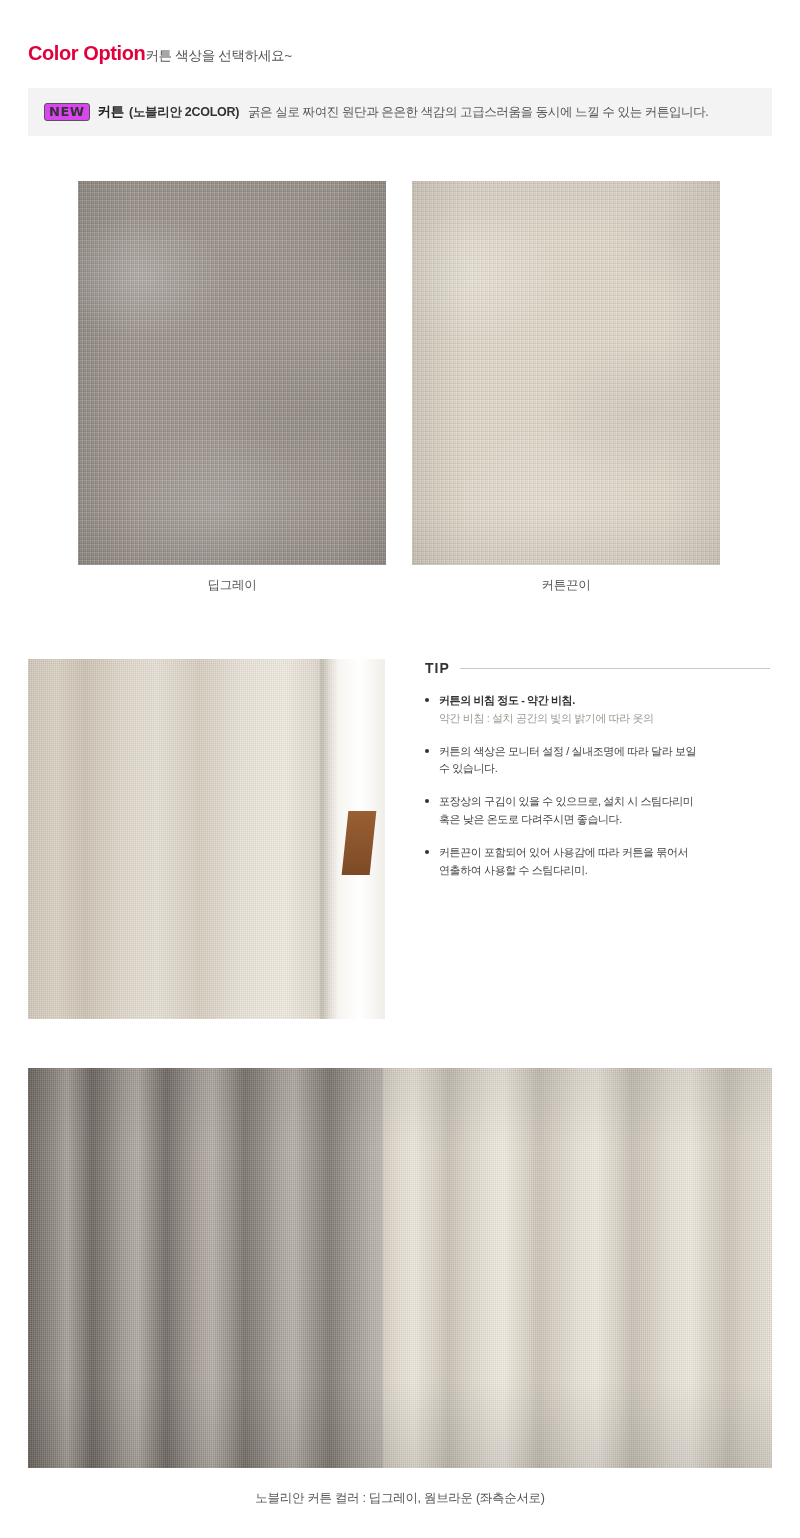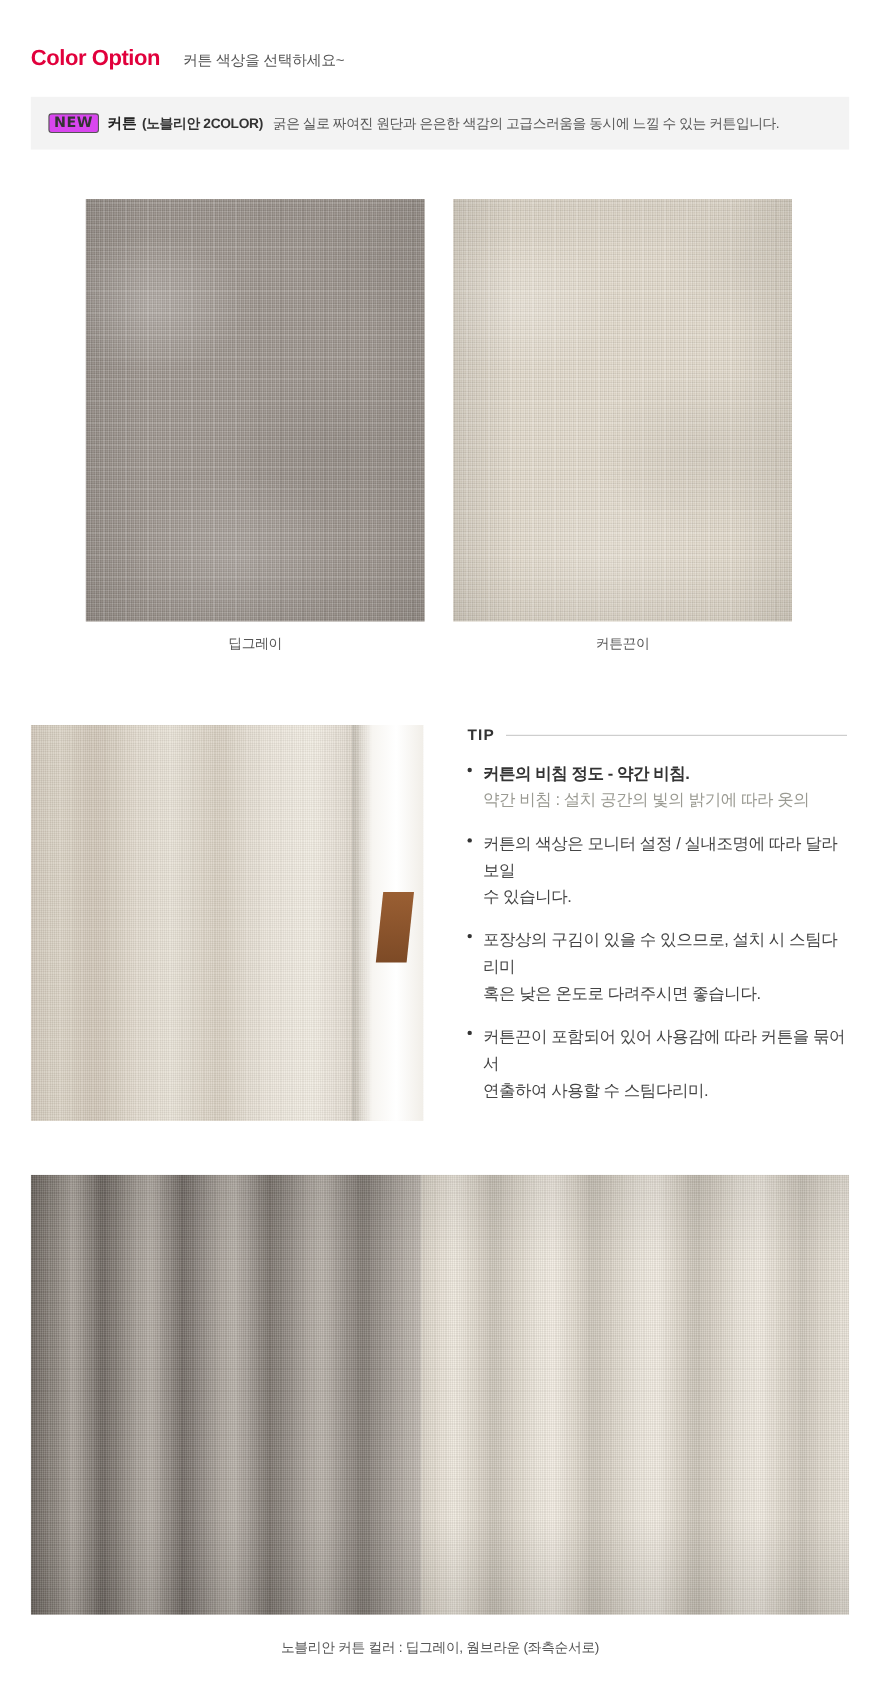--- a/index.html
+++ b/index.html
@@ -22,21 +22,21 @@
     width: 800px;
     height: 1538px;
   }
 
   .color-option-head {
     position: absolute;
     left: 28px;
     top: 42px;
     display: flex;
     align-items: baseline;
-    gap: 21px;
+    gap: 0;
   }
   .co-title {
     font-size: 20px;
     font-weight: bold;
     color: #e1003c;
     letter-spacing: -0.4px;
   }
   .co-sub {
     font-size: 13.5px;
     color: #555555;
@@ -220,21 +220,21 @@
   .tip-bullet {
     position: absolute;
     left: 0;
     top: 6px;
     width: 4px;
     height: 4px;
     border-radius: 50%;
     background: #333;
   }
   .tip-line {
-    font-size: 15px;
+    font-size: 11px;
     line-height: 1.62;
     color: #444;
     letter-spacing: -0.4px;
   }
   .tip-line.bold { font-weight: bold; color: #333; }
   .tip-line.muted { color: #9a9a92; }
 
   
   #photo-wide {
     position: absolute;

